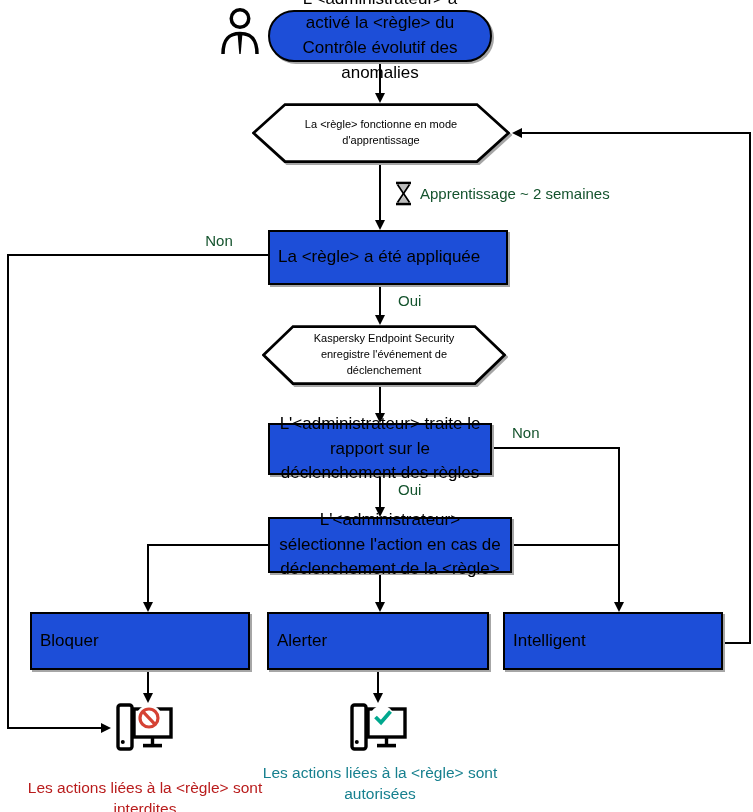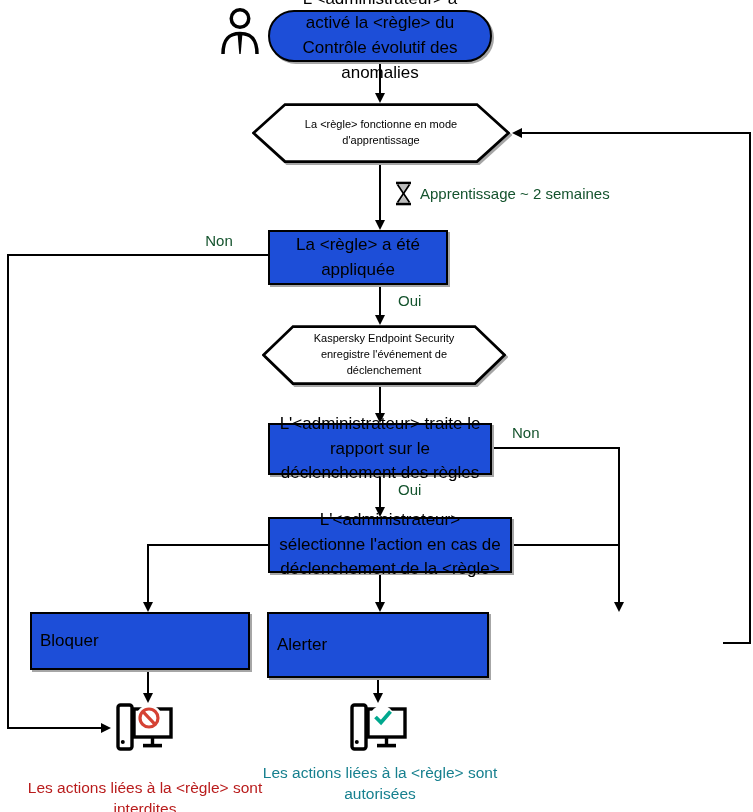--- a/index.html
+++ b/index.html
@@ -70,21 +70,21 @@
       <polygon points="4,4 13,4 8.5,10.5" fill="#bdbdbd"></polygon>
       <polygon points="8.5,15 3.5,21.5 13.5,21.5" fill="#bdbdbd"></polygon>
       <line x1="1" y1="2" x2="16" y2="2" stroke="#000" stroke-width="2.6"></line>
       <line x1="1" y1="23" x2="16" y2="23" stroke="#000" stroke-width="2.6"></line>
       <line x1="2.5" y1="3.5" x2="14.5" y2="21.5" stroke="#000" stroke-width="1.8"></line>
       <line x1="14.5" y1="3.5" x2="2.5" y2="21.5" stroke="#000" stroke-width="1.8"></line>
     </svg>
   </div>
   <div class="edge-label" style="left:420px;top:185px;width:220px;text-align:left;">Apprentissage ~ 2 semaines</div>
 
-  <div class="node" style="left:268px;top:230px;width:180px;height:55px;">
+  <div class="node" style="left:268px;top:230px;width:240px;height:55px;">
     <span>La &lt;règle&gt; a été appliquée</span>
   </div>
 
   <div class="edge-label" style="left:190px;top:232px;width:58px;">Non</div>
   <div class="edge-label" style="left:398px;top:292px;width:44px;text-align:left;">Oui</div>
 
   <div class="hex" style="left:262px;top:325px;width:244px;height:60px;">
     <svg width="244" height="60" viewBox="0 0 244 60">
       <polygon points="1.5,30 31,1.5 213,1.5 242.5,30 213,58.5 31,58.5" fill="#fff" stroke="#000" stroke-width="2.75"></polygon>
     </svg>
@@ -97,22 +97,25 @@
   <div class="edge-label" style="left:512px;top:424px;width:50px;text-align:left;">Non</div>
   <div class="edge-label" style="left:398px;top:481px;width:44px;text-align:left;">Oui</div>
 
   <div class="node" style="left:268px;top:517px;width:244px;height:56px;">
     <span>L'&lt;administrateur&gt; sélectionne l'action en cas de déclenchement de la &lt;règle&gt;</span>
   </div>
 
   <div class="node" style="left:30px;top:612px;width:220px;height:58px;">
     <span>Bloquer</span>
   </div>
-  <div class="node" style="left:267px;top:612px;width:222px;height:66px;">
+  <div class="node" style="left:267px;top:612px;width:222px;height:58px;">
     <span>Alerter</span>
+  </div>
+  <div class="node" style="left:503px;top:612px;width:220px;height:58px;">
+    <span>Intelligent</span>
   </div>
 
   <div class="iconbox" style="left:116px;top:702px;width:58px;height:50px;">
     <svg width="58" height="50" viewBox="0 0 58 50">
       <rect x="2" y="3" width="14" height="44" rx="2.5" fill="#fff" stroke="#000" stroke-width="3.4"></rect>
       <circle cx="6.8" cy="40" r="2" fill="#000"></circle>
       <rect x="18" y="7" width="37" height="28" fill="#fff" stroke="#000" stroke-width="3.4"></rect>
       <line x1="36.5" y1="35" x2="36.5" y2="42" stroke="#000" stroke-width="3.4"></line>
       <line x1="27" y1="43.6" x2="46" y2="43.6" stroke="#000" stroke-width="3.6"></line>
       <circle cx="33" cy="16" r="13" fill="#fff"></circle>

